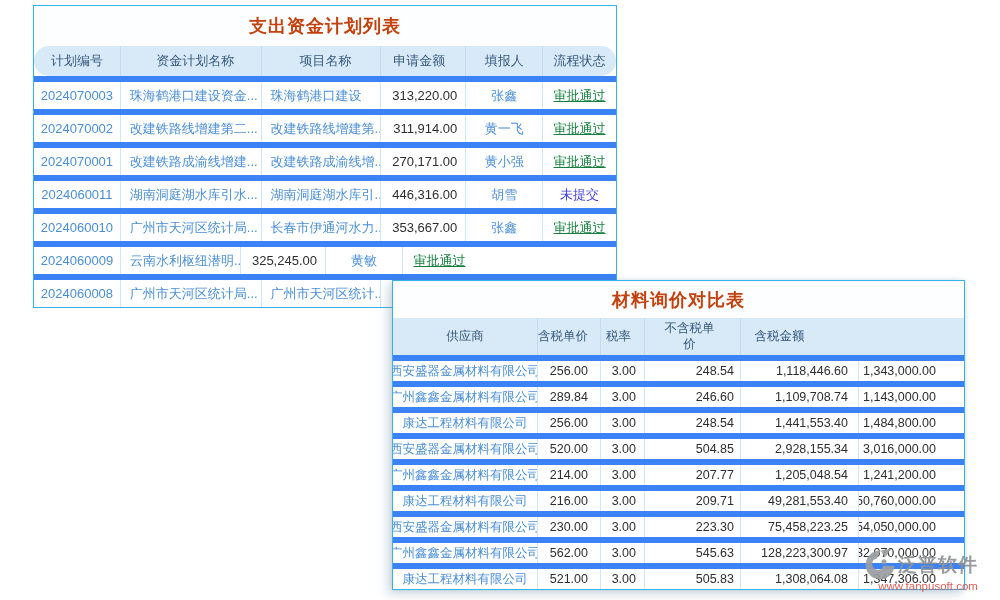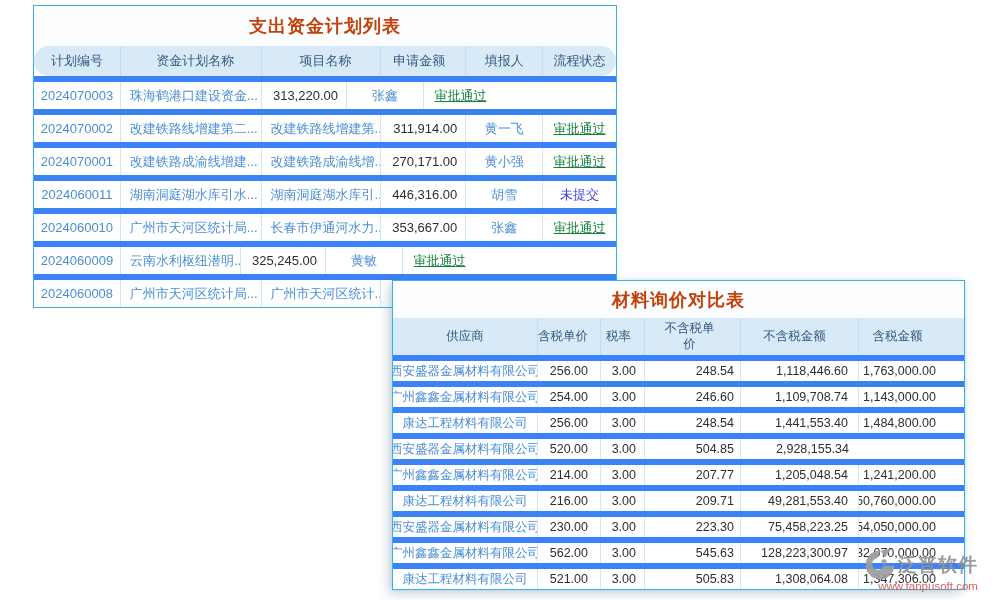--- a/index.html
+++ b/index.html
@@ -72,20 +72,21 @@
       <div class="hc p2">资金计划名称</div>
       <div class="hc p3">项目名称</div>
       <div class="hc p4">申请金额</div>
       <div class="hc p5">填报人</div>
       <div class="hc p6">流程状态</div>
     </div>
     <div class="rows" id="plan-rows">
     <div class="row">
       <div class="c p1 blue">2024070003</div>
       <div class="c p2 blue">珠海鹤港口建设资金...</div>
+      <div class="c p3 blue">珠海鹤港口建设</div>
       <div class="c p4 num">313,220.00</div>
       <div class="c p5 blue">张鑫</div>
       <div class="c p6 approved">审批通过</div>
     </div>
 
     <div class="row">
       <div class="c p1 blue">2024070002</div>
       <div class="c p2 blue">改建铁路线增建第二...</div>
       <div class="c p3 blue">改建铁路线增建第...</div>
       <div class="c p4 num">311,914.00</div>
@@ -141,36 +142,35 @@
 
   <div class="tbl" id="quote-table">
     <div class="tbl-title">材料询价对比表</div>
     <div class="hdr">
       <div class="hc q1">供应商</div>
       <div class="hc q2">含税单价</div>
       <div class="hc q3">税率</div>
       <div class="hc q4">
           <span class="wrap-narrow">不含税单价</span>
         </div>
-      <div class="hc q5">不含税金额</div>
       <div class="hc q6">含税金额</div>
     </div>
     <div class="rows" id="quote-rows">
     <div class="row">
       <div class="c q1 blue">西安盛器金属材料有限公司</div>
       <div class="c q2 num">256.00</div>
       <div class="c q3 num">3.00</div>
       <div class="c q4 num">248.54</div>
       <div class="c q5 num">1,118,446.60</div>
-      <div class="c q6 num">1,763,000.00</div>
+      <div class="c q6 num">1,343,000.00</div>
     </div>
 
     <div class="row">
       <div class="c q1 blue">广州鑫鑫金属材料有限公司</div>
-      <div class="c q2 num">254.00</div>
+      <div class="c q2 num">289.84</div>
       <div class="c q3 num">3.00</div>
       <div class="c q4 num">246.60</div>
       <div class="c q5 num">1,109,708.74</div>
       <div class="c q6 num">1,143,000.00</div>
     </div>
 
     <div class="row">
       <div class="c q1 blue">康达工程材料有限公司</div>
       <div class="c q2 num">256.00</div>
       <div class="c q3 num">3.00</div>
@@ -178,20 +178,21 @@
       <div class="c q5 num">1,441,553.40</div>
       <div class="c q6 num">1,484,800.00</div>
     </div>
 
     <div class="row">
       <div class="c q1 blue">西安盛器金属材料有限公司</div>
       <div class="c q2 num">520.00</div>
       <div class="c q3 num">3.00</div>
       <div class="c q4 num">504.85</div>
       <div class="c q5 num">2,928,155.34</div>
+      <div class="c q6 num">3,016,000.00</div>
     </div>
 
     <div class="row">
       <div class="c q1 blue">广州鑫鑫金属材料有限公司</div>
       <div class="c q2 num">214.00</div>
       <div class="c q3 num">3.00</div>
       <div class="c q4 num">207.77</div>
       <div class="c q5 num">1,205,048.54</div>
       <div class="c q6 num">1,241,200.00</div>
     </div>

